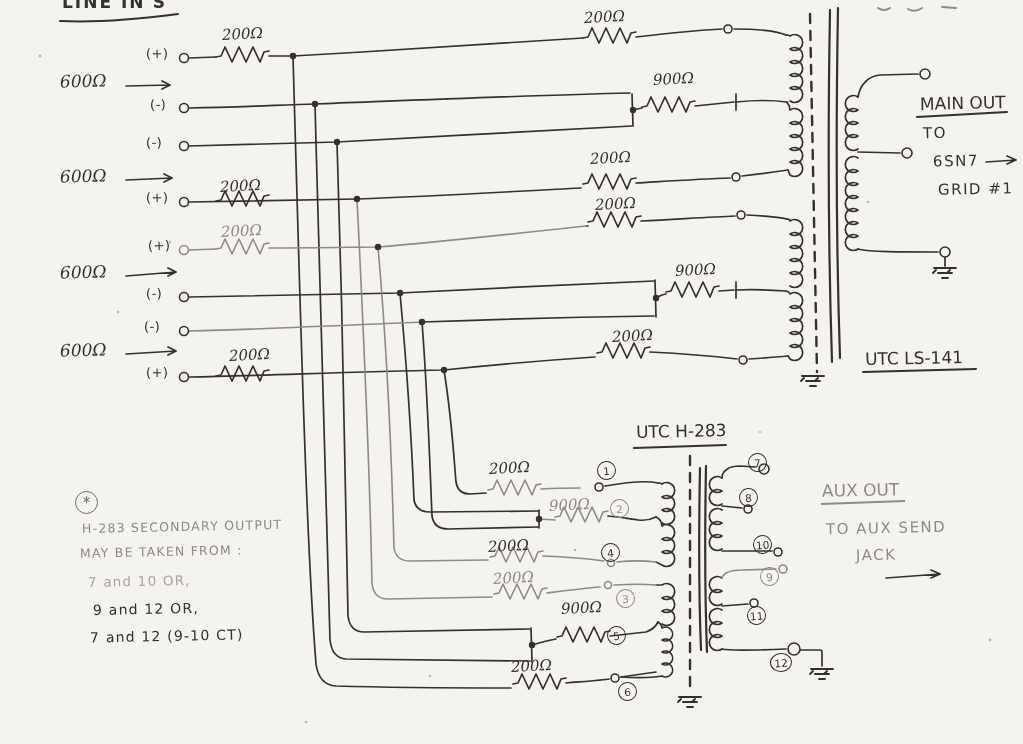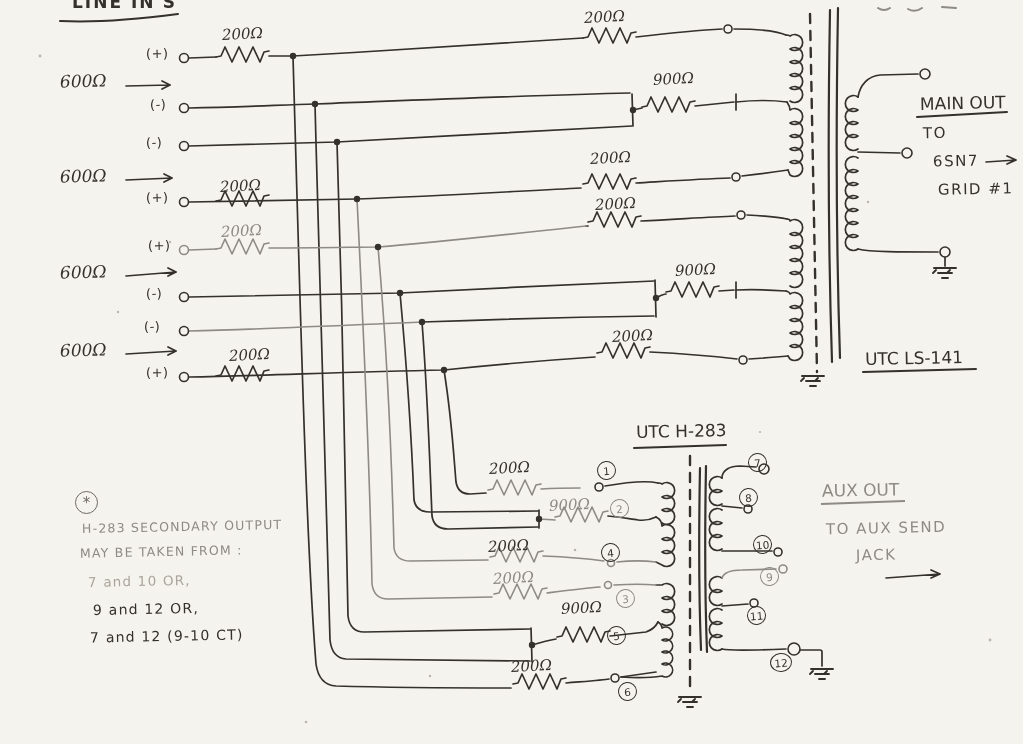--- a/index.html
+++ b/index.html
@@ -252,21 +252,21 @@
         <circle cx="575" cy="550" r="1.3"></circle>
     <circle cx="868" cy="202" r="1.2"></circle>
         <circle cx="990" cy="640" r="1.4"></circle>
         <circle cx="306" cy="722" r="1.3"></circle>
     <circle cx="760" cy="432" r="1.1"></circle>
         <circle cx="170" cy="242" r="1.2"></circle>
         <circle cx="430" cy="676" r="1.2"></circle>
   </g>
 </svg>
 
-<div class="clipTop" style="left:72px;top:0">
+<div class="clipTop" style="left:62px;top:0">
   <span>LINE IN'S</span>
 </div>
 
 <div class="lbl imp" style="left:60px;top:73px">600Ω</div>
 <div class="lbl imp" style="left:60px;top:168px">600Ω</div>
 <div class="lbl imp" style="left:60px;top:264px">600Ω</div>
 <div class="lbl imp" style="left:60px;top:342px">600Ω</div>
 
 <div class="lbl pol" style="left:146px;top:47px">(+)</div>
 <div class="lbl pol" style="left:150px;top:98px">(-)</div>

